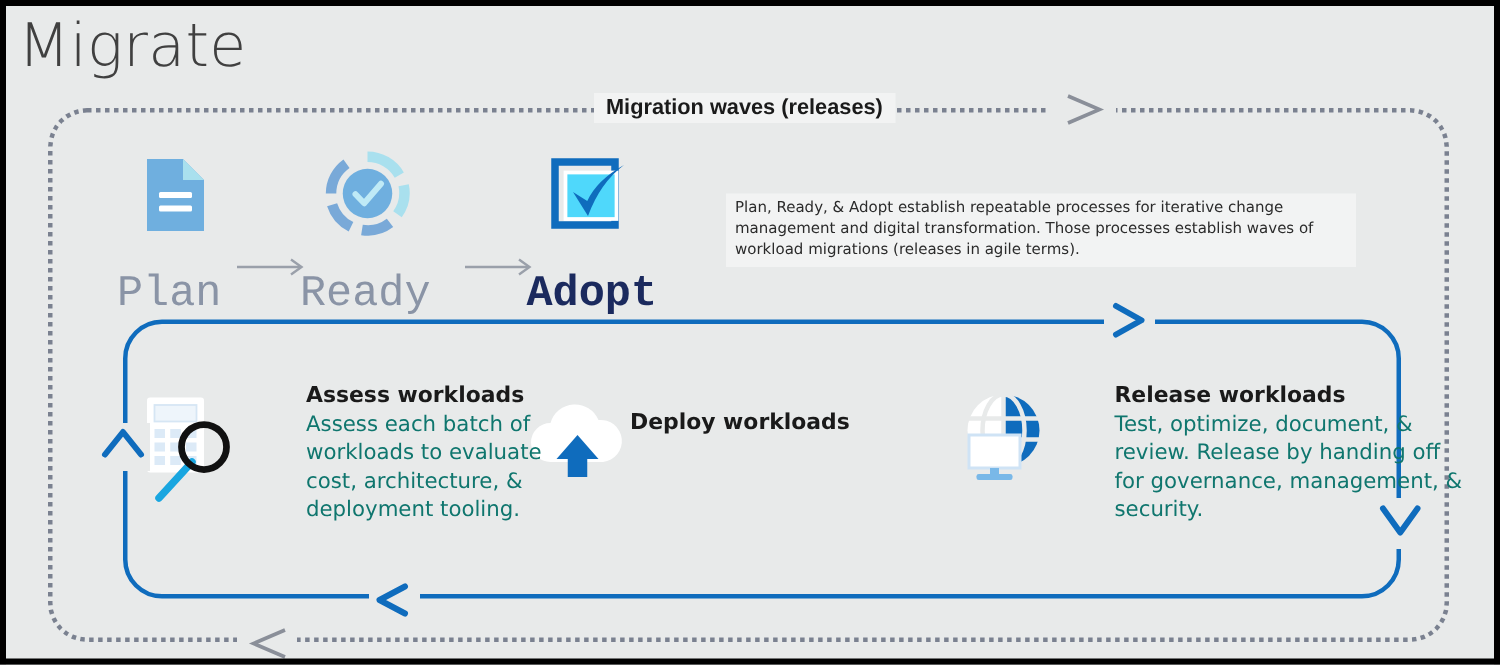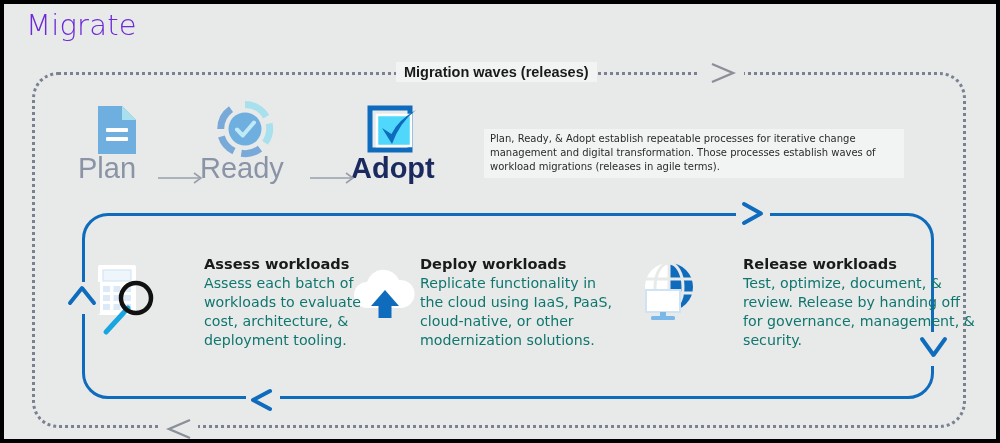--- a/index.html
+++ b/index.html
@@ -24,23 +24,23 @@
   .band-bottom { bottom: 0; }
   .band-left, .band-right {
     position: absolute; top: 0; height: 443px; width: 4px;
     background: #000; z-index: 60;
   }
   .band-left { left: 0; }
   .band-right { right: 0; }
 
   
   #title {
-    position: absolute; left: 26px; top: 8px;
-    font-size: 29px; font-weight: 300; letter-spacing: .2px;
-    color: #6d28d9;
+    position: absolute; left: 12px; top: 8px;
+    font-size: 40px; font-weight: 300; letter-spacing: .2px;
+    color: #404040;
     font-family: "DejaVu Sans", sans-serif;
   }
 
   
   #dotted-frame {
     position: absolute;
     left: 32px; top: 72px;
     width: 934px; height: 356px;
     border: 3px dotted #7a8190;
     border-radius: 26px;
@@ -63,21 +63,22 @@
   
   .stage-icon { position: absolute; }
 
   #icon-plan { left: 94px; top: 104px; }
   #icon-ready { left: 216px; top: 100px; }
   #icon-adopt { left: 364px; top: 100px; }
 
   .stage-label {
     position: absolute;
     font-size: 29px;
-    font-family: Liberation Sans, sans-serif;
+    font-family: Liberation Mono, monospace;
+    margin-top: 27px;
   }
   #label-plan  { left: 78px;  top: 152px; color: #8a94a6; font-weight: 400; }
   #label-ready { left: 200px; top: 152px; color: #8a94a6; font-weight: 400; }
   #label-adopt { left: 351px; top: 152px; color: #1b2a5e; font-weight: 700; }
 
   .thin-arrow { position: absolute; top: 170px; }
   #arrow1 { left: 158px; }
   #arrow2 { left: 310px; }
 
   
@@ -107,21 +108,21 @@
   .card-title {
     font-size: 14.6px; font-weight: 700; color: #1a1a1a;
     font-family: "DejaVu Sans", sans-serif;
     margin-bottom: 2px;
   }
   .card-body {
     font-size: 14.2px; line-height: 1.33; color: #0f766e;
     font-family: "DejaVu Sans", sans-serif;
   }
   #card-assess  { left: 164px; top: 255px; width: 178px; margin-left: 40px; }
-  #card-deploy  { left: 420px; top: 255px; width: 200px; }
+  #card-deploy  { left: 420px; top: 273px; width: 200px; }
   #card-release { left: 700px; top: 255px; width: 240px; margin-left: 43px; }
 
   #icon-assess  { position: absolute; left: 92px;  top: 262px; }
   #icon-deploy  { position: absolute; left: 350px; top: 264px; }
   #icon-release { position: absolute; left: 638px; top: 260px; }
 </style>
 </head>
 <body>
 
 <div id="stage">
@@ -243,21 +244,20 @@
     <rect x="13" y="56" width="24" height="4" rx="1.5" fill="#79b8e8"></rect>
   </svg>
 
   <div class="card" id="card-assess">
     <div class="card-title">Assess workloads</div>
     <div class="card-body">Assess each batch of workloads to evaluate cost, architecture, &amp; deployment tooling.</div>
   </div>
 
   <div class="card" id="card-deploy">
     <div class="card-title">Deploy workloads</div>
-    <div class="card-body">Replicate functionality in the cloud using IaaS, PaaS, cloud-native, or other modernization solutions.</div>
   </div>
 
   <div class="card" id="card-release">
     <div class="card-title">Release workloads</div>
     <div class="card-body">Test, optimize, document, &amp; review. Release by handing off for governance, management, &amp; security.</div>
   </div>
 
 </div>
 
 </body></html>

